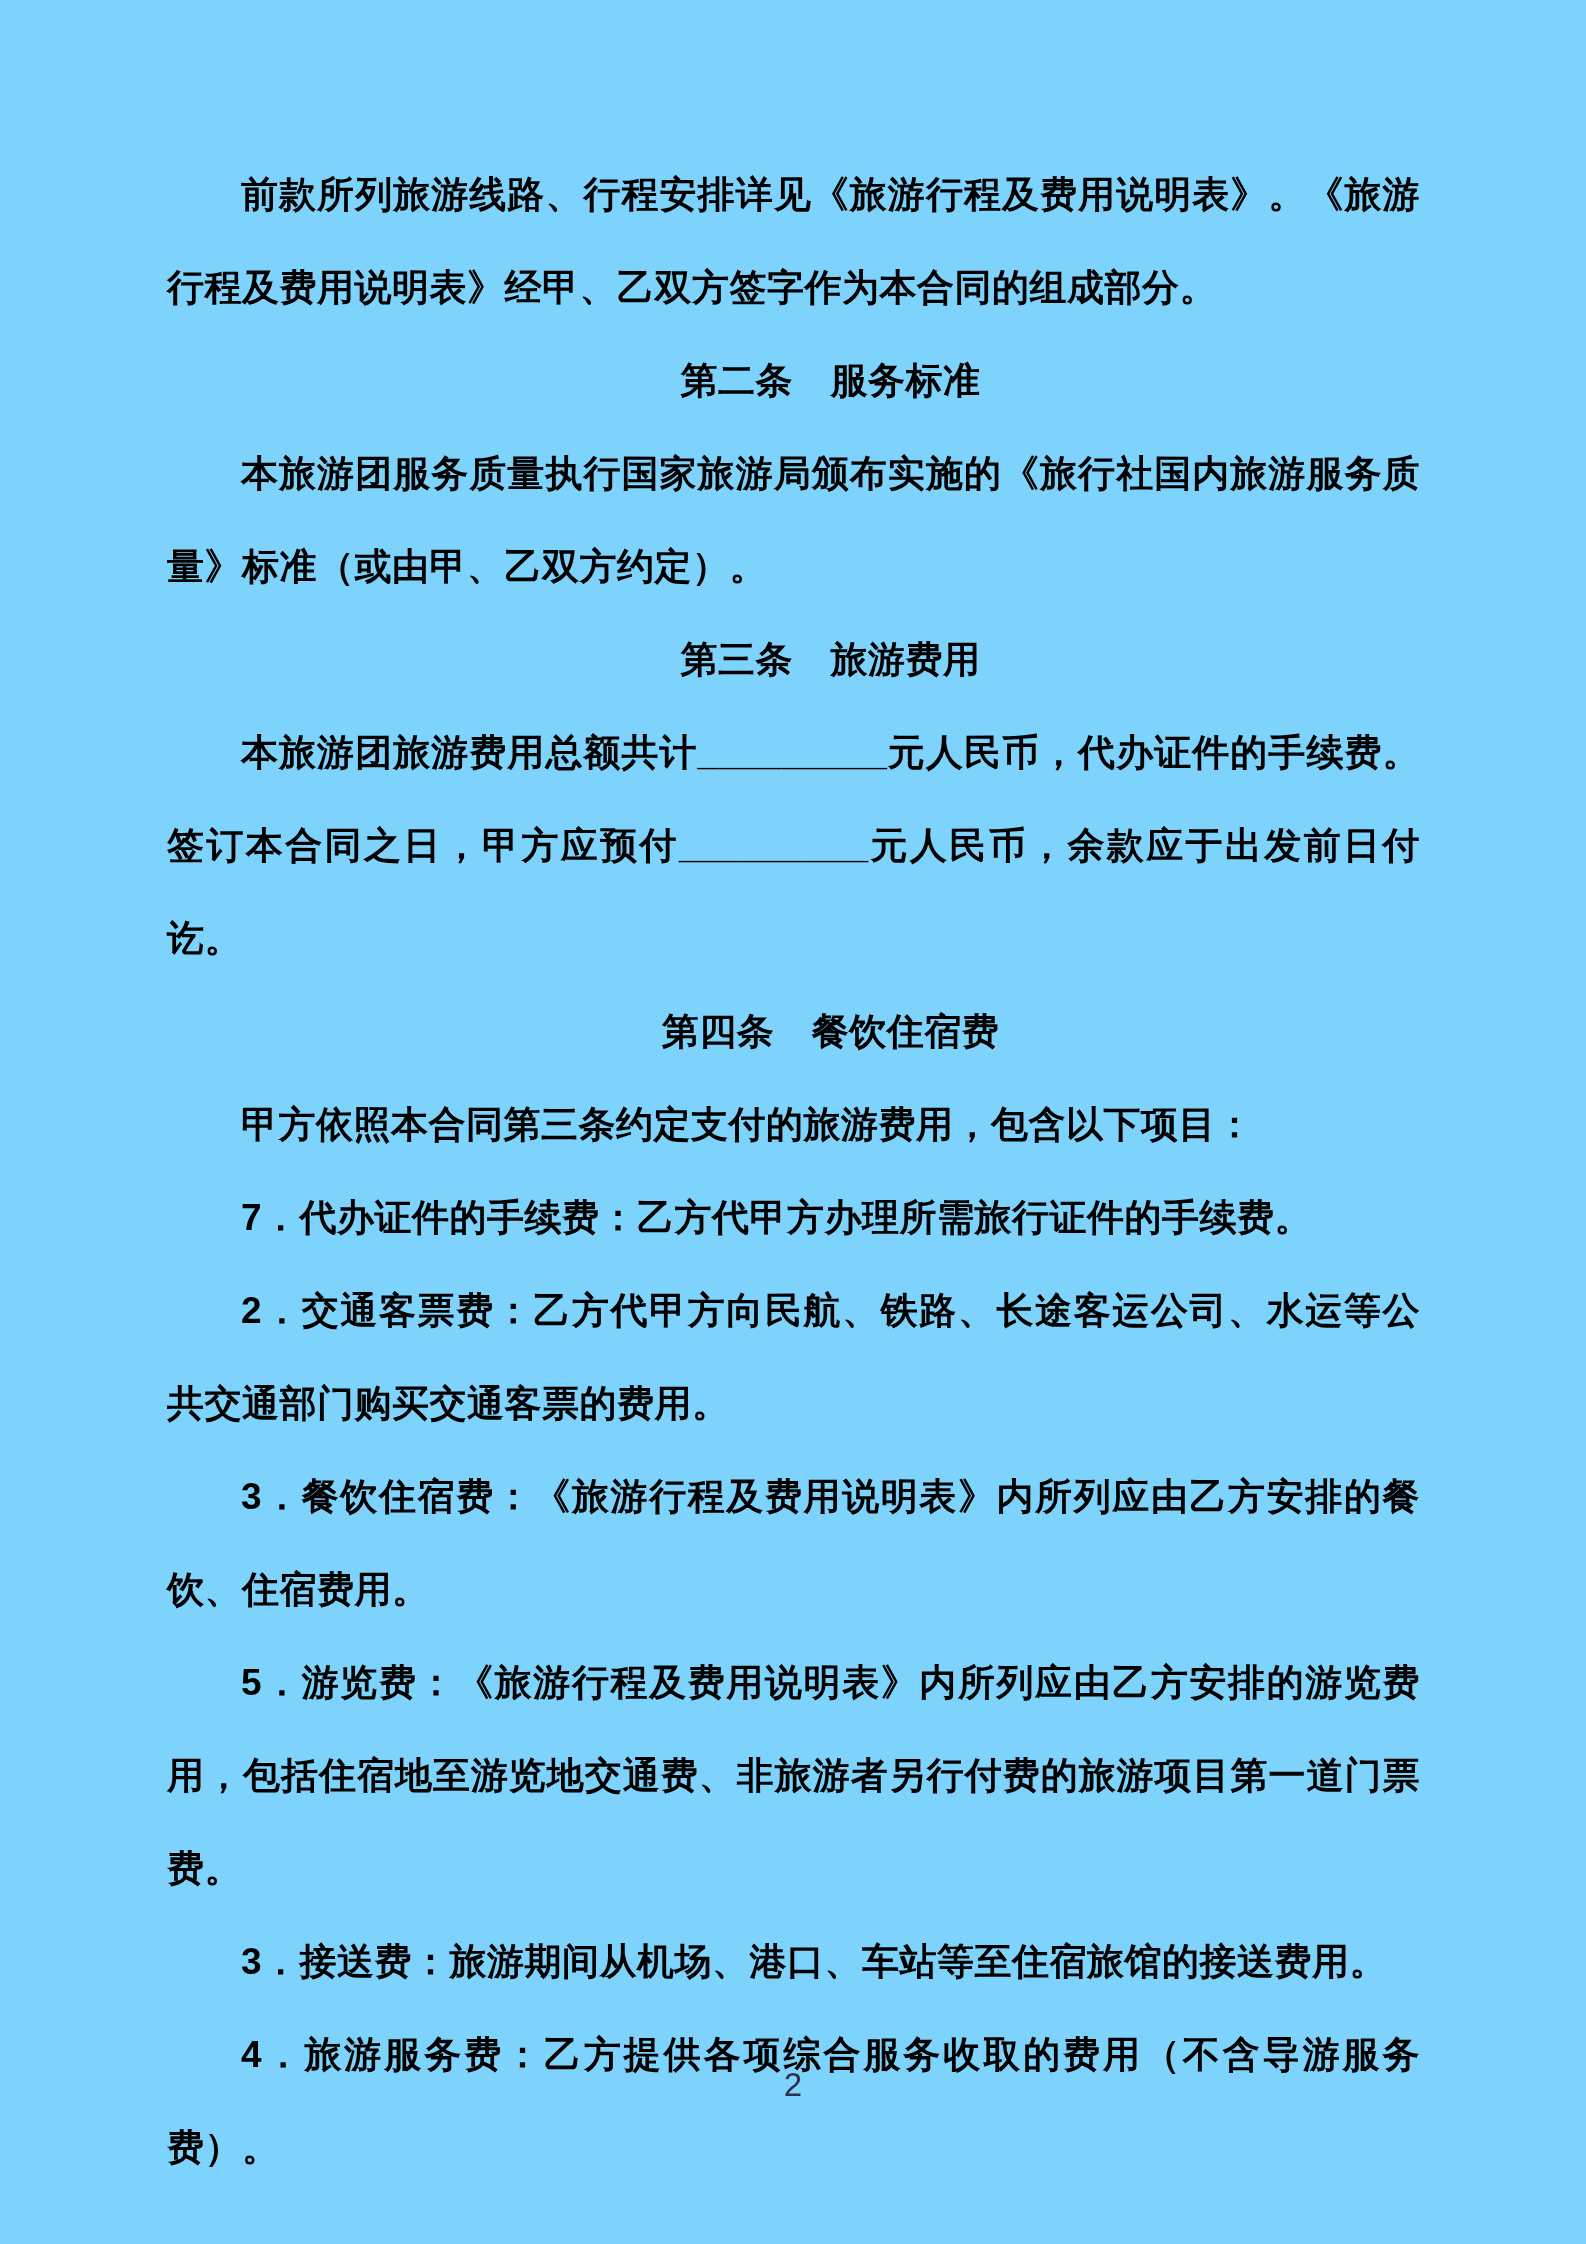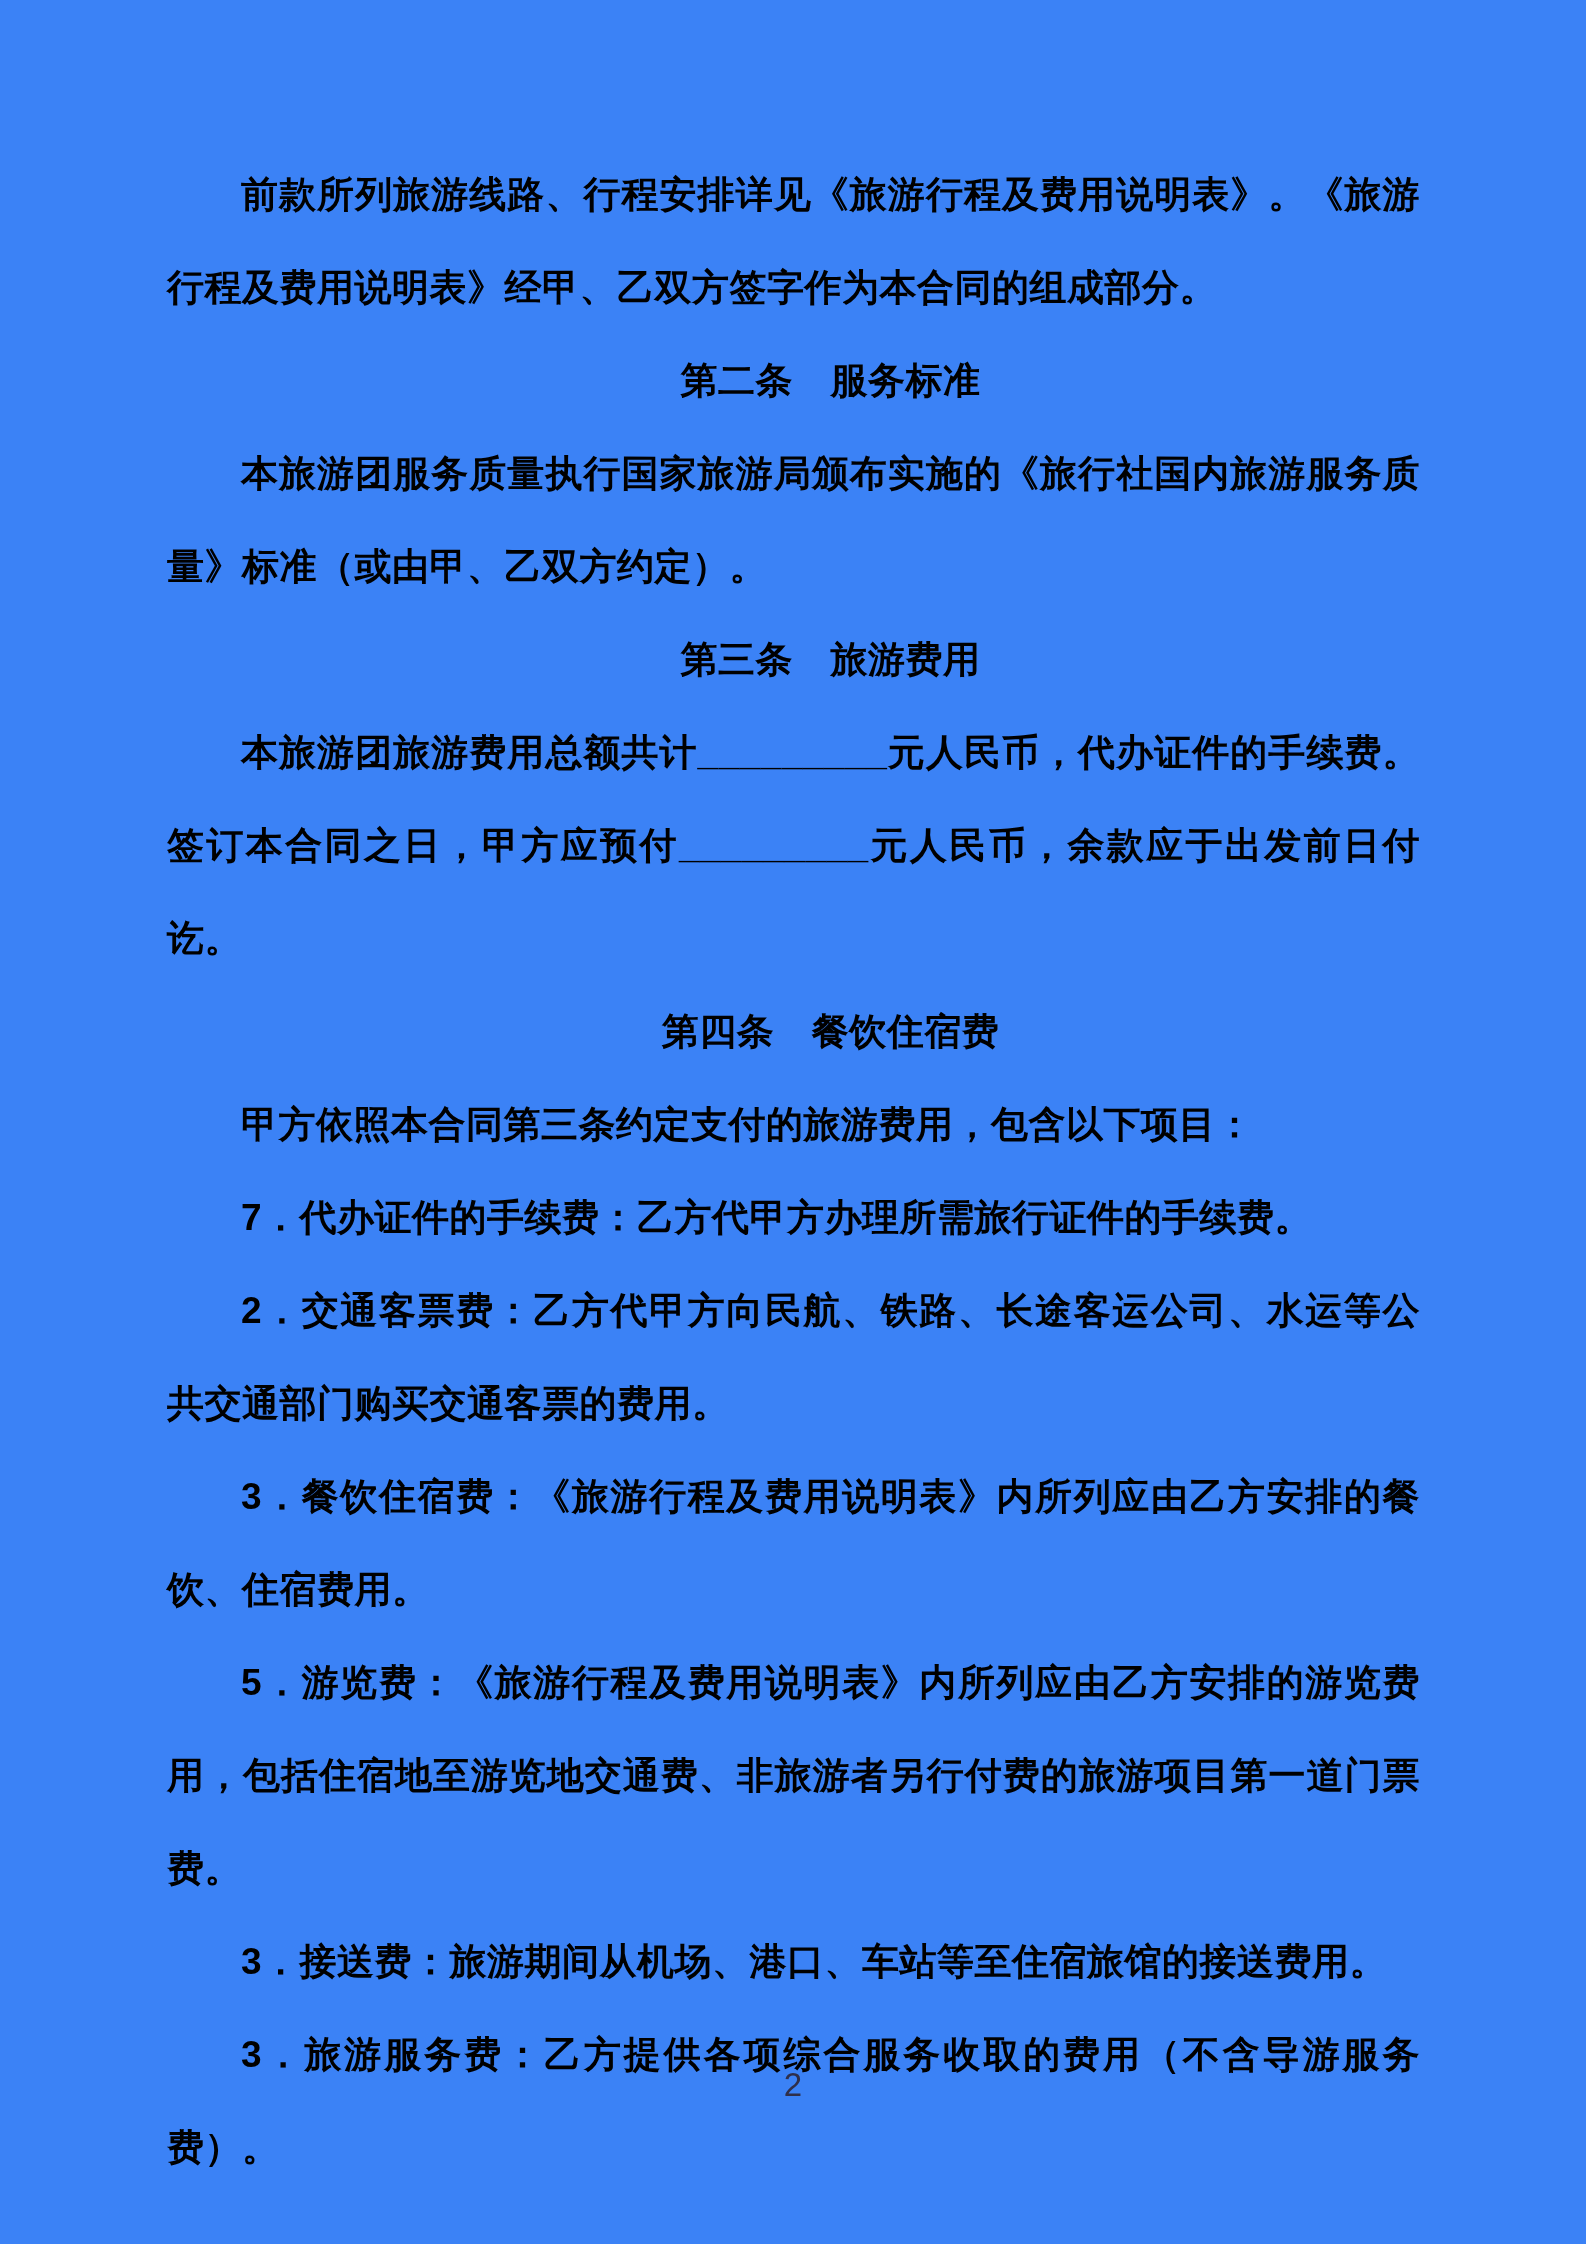--- a/index.html
+++ b/index.html
@@ -4,21 +4,21 @@
 <style>
   html, body {
     margin: 0;
     padding: 0;
     background: #ffffff;
   }
   .page {
     position: relative;
     width: 1586px;
     height: 2244px;
-    background: #3b82f6;
+    background: #7dd3fc;
     overflow: hidden;
     font-family: "Liberation Sans", sans-serif;
   }
   .content {
     position: absolute;
     left: 167px;
     top: 148px;
     width: 1253px;
   }
   .para {
@@ -62,19 +62,19 @@
     <p class="para body">本旅游团服务质量执行国家旅游局颁布实施的《旅行社国内旅游服务质量》标准（或由甲、乙双方约定）。</p>
     <p class="para heading">第三条　旅游费用</p>
     <p class="para body">本旅游团旅游费用总额共计_________元人民币，代办证件的手续费。签订本合同之日，甲方应预付_________元人民币，余款应于出发前日付讫。</p>
     <p class="para heading">第四条　餐饮住宿费</p>
     <p class="para body">甲方依照本合同第三条约定支付的旅游费用，包含以下项目：</p>
     <p class="para body">7．代办证件的手续费：乙方代甲方办理所需旅行证件的手续费。</p>
     <p class="para body">2．交通客票费：乙方代甲方向民航、铁路、长途客运公司、水运等公共交通部门购买交通客票的费用。</p>
     <p class="para body">3．餐饮住宿费：《旅游行程及费用说明表》内所列应由乙方安排的餐饮、住宿费用。</p>
     <p class="para body">5．游览费：《旅游行程及费用说明表》内所列应由乙方安排的游览费用，包括住宿地至游览地交通费、非旅游者另行付费的旅游项目第一道门票费。</p>
     <p class="para body">3．接送费：旅游期间从机场、港口、车站等至住宿旅馆的接送费用。</p>
-    <p class="para body">3．旅游服务费：乙方提供各项综合服务收取的费用（不含导游服务费）。</p>
+    <p class="para body">4．旅游服务费：乙方提供各项综合服务收取的费用（不含导游服务费）。</p>
   </main>
 
   <footer class="page-footer">
     <span class="page-number">2</span>
   </footer>
 </div>
 
 </body></html>

